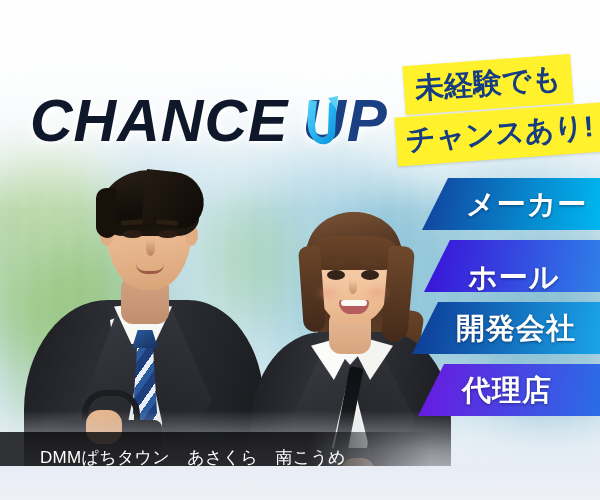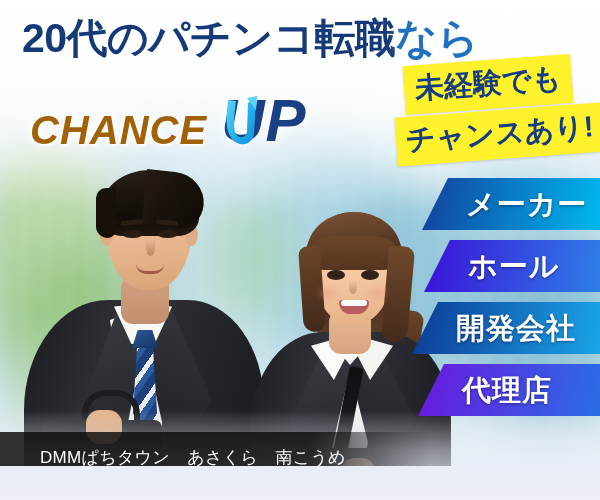--- a/index.html
+++ b/index.html
@@ -112,26 +112,26 @@
   
   .logo-row {
     position: absolute;
     left: 30px;
     top: 76px;
     display: flex;
     align-items: flex-end;
     white-space: nowrap;
   }
   .logo-chance {
-    font-size: 40px;
+    font-size: 59px;
     line-height: .95;
     font-weight: 700;
     font-style: italic;
     letter-spacing: 1px;
-    color: #a16207;
+    color: #0f172a;
     text-shadow:
       0 0 8px rgba(255,255,255,.98),
       0 0 16px rgba(255,255,255,.85),
       2px 2px 0 rgba(255,255,255,.5);
   }
   .logo-up-wrap {
     position: relative;
     margin-left: 14px;
     display: inline-block;
     margin-top: 16px;
@@ -572,23 +572,20 @@
     <div class="w-mouth">
       <div class="w-teeth"></div>
     </div>
     <div class="w-strap"></div>
     <div class="w-hand"></div>
   </div>
 
   <div class="bg-bottom-wash"></div>
   <div class="bottom-strip"></div>
 
-  <div class="headline">
-    <span>20代のパチンコ転職</span><span class="hl-accent">なら</span>
-  </div>
 
   <div class="logo-row">
     <span class="logo-chance">CHANCE</span>
     <span class="logo-up-wrap">
       <svg class="up-swoosh" viewBox="0 0 36 52">
         <defs>
           <linearGradient id="swooshGrad" x1="0" y1="0" x2="1" y2="1">
             <stop offset="0%" stop-color="#5ad2f7"></stop>
             <stop offset="55%" stop-color="#23b0ee"></stop>
             <stop offset="100%" stop-color="#0e8fd6"></stop>
@@ -605,21 +602,21 @@
     <span>未経験でも</span>
   </div>
   <div class="badge badge-2">
     <span>チャンスあり!</span>
   </div>
 
   <div class="cat-list">
     <div class="cat-btn" id="cat0" style="top: 178px; width: 178px; background: linear-gradient(100deg, rgb(18, 65, 156) 0%, rgb(0, 183, 239) 100%);">
       <span class="cat-label">メーカー</span>
     </div>
-    <div class="cat-btn" id="cat1" style="top: 240px; width: 176px; background: linear-gradient(100deg, rgb(58, 16, 216) 0%, rgb(47, 127, 232) 100%);">
+    <div class="cat-btn" id="cat1" style="top: 240px; width: 176px; background: linear-gradient(100deg, rgb(58, 16, 216) 0%, rgb(47, 127, 232) 100%); align-items: flex-end;">
       <span class="cat-label">ホール</span>
     </div>
     <div class="cat-btn" id="cat2" style="top: 302px; width: 188px; background: linear-gradient(100deg, rgb(13, 58, 148) 0%, rgb(26, 164, 232) 100%);">
       <span class="cat-label">開発会社</span>
     </div>
     <div class="cat-btn" id="cat3" style="top: 364px; width: 182px; background: linear-gradient(100deg, rgb(106, 24, 224) 0%, rgb(42, 109, 230) 100%);">
       <span class="cat-label">代理店</span>
     </div>
   </div>
 

